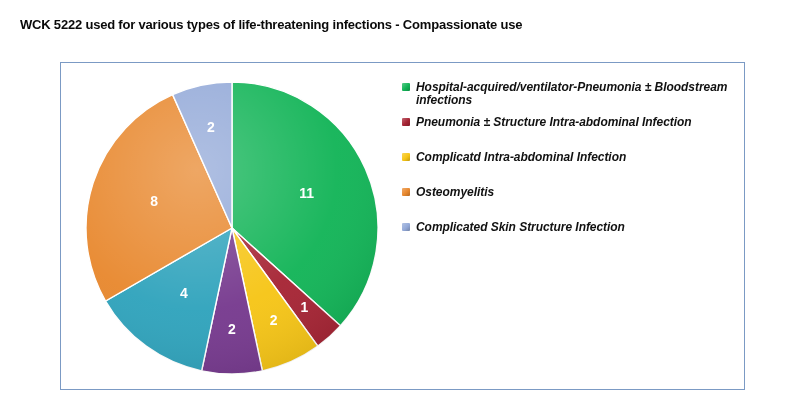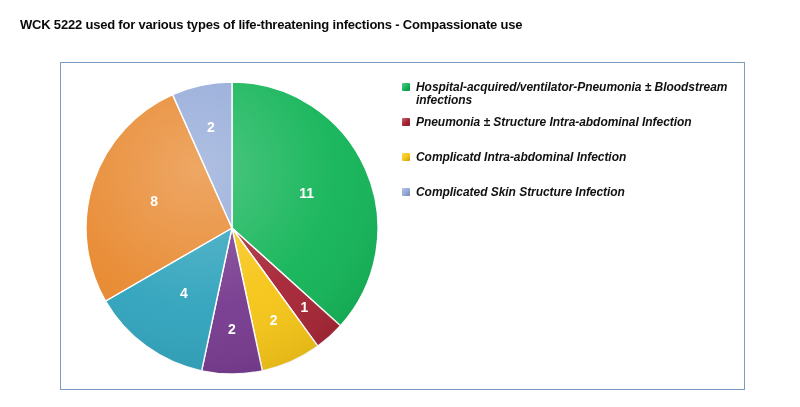--- a/index.html
+++ b/index.html
@@ -145,19 +145,23 @@
         <span class="legend-label">Hospital-acquired/ventilator-Pneumonia ± Bloodstream infections</span>
       </div>
       <div class="legend-item gap-lg">
         <span class="legend-swatch" style="background: linear-gradient(135deg, rgb(193, 102, 113) 0%, rgb(166, 36, 52) 55%, rgb(129, 28, 41) 100%);"></span>
         <span class="legend-label">Pneumonia ± Structure Intra-abdominal Infection</span>
       </div>
       <div class="legend-item gap-lg">
         <span class="legend-swatch" style="background: linear-gradient(135deg, rgb(249, 214, 92) 0%, rgb(246, 197, 22) 55%, rgb(192, 154, 17) 100%);"></span>
         <span class="legend-label">Complicatd Intra-abdominal Infection</span>
       </div>
+      <div class="legend-item gap-lg">
+        <span class="legend-swatch" style="background: linear-gradient(135deg, rgb(239, 172, 109) 0%, rgb(232, 136, 46) 55%, rgb(181, 106, 36) 100%);"></span>
+        <span class="legend-label">Osteomyelitis</span>
+      </div>
       <div class="legend-item">
         <span class="legend-swatch" style="background: linear-gradient(135deg, rgb(179, 195, 228) 0%, rgb(147, 169, 216) 55%, rgb(115, 132, 168) 100%);"></span>
         <span class="legend-label">Complicated Skin Structure Infection</span>
       </div>
     </div>
 
 </div>
 
 </body></html>

